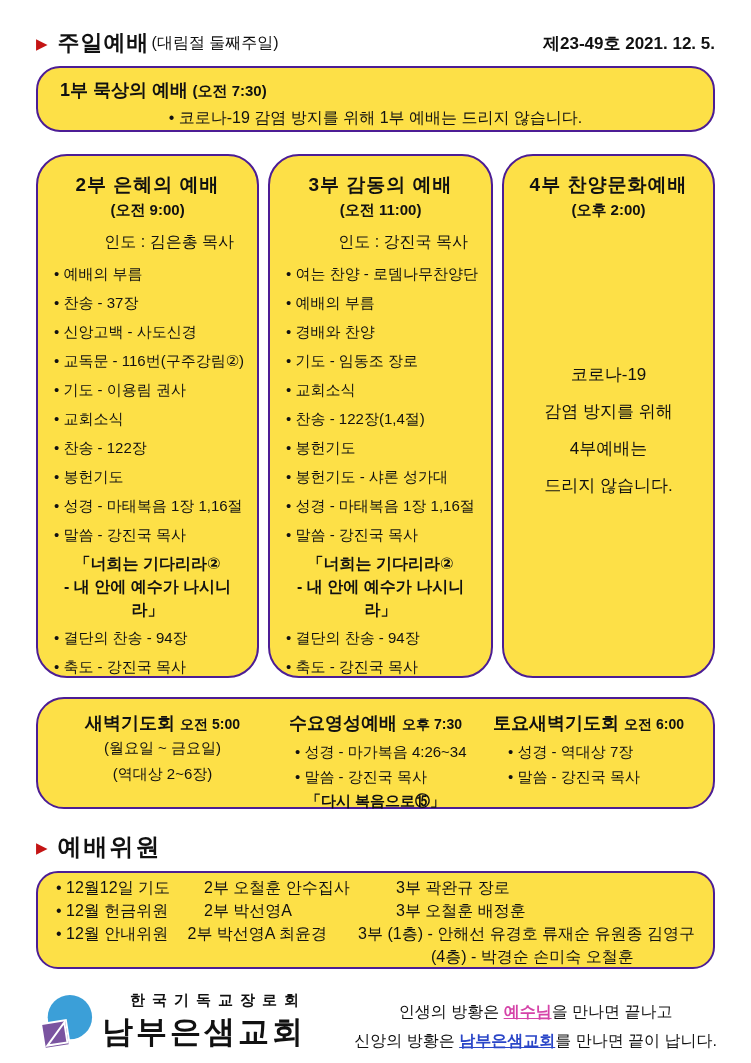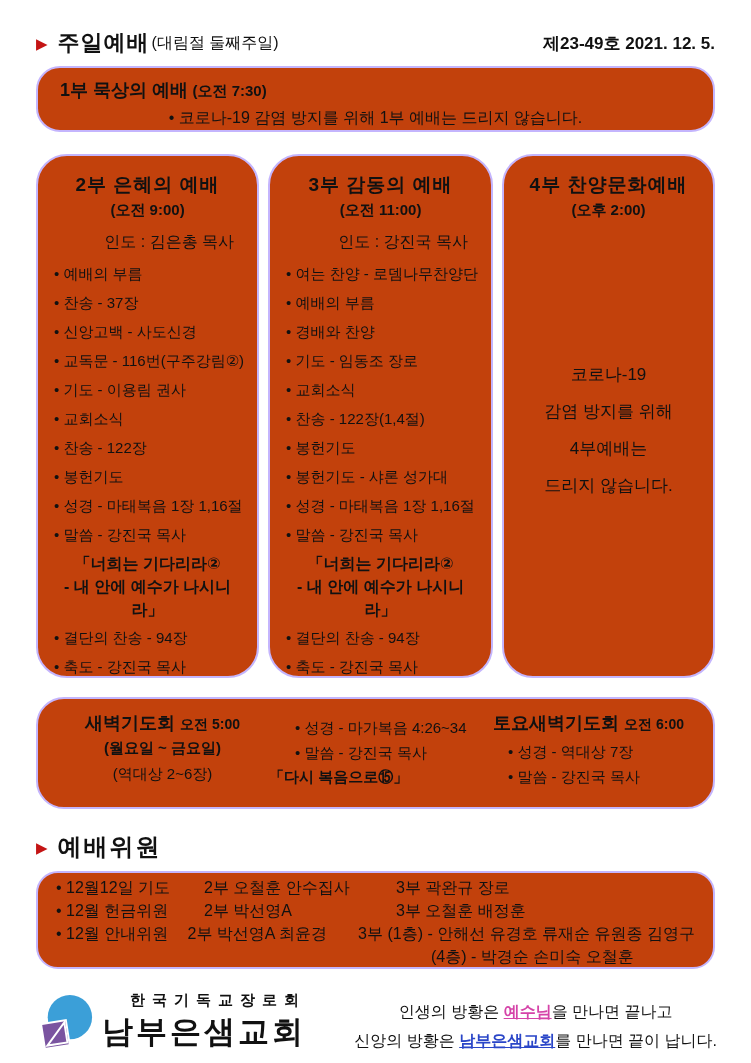--- a/index.html
+++ b/index.html
@@ -9,46 +9,46 @@
     font-family:"Liberation Sans","DejaVu Sans",sans-serif; color:#111;
     overflow:hidden;
   }
   
   .sec-head { display:flex; align-items:center; margin:28px 36px 8px 36px; }
   .tri { color:#c41414; font-size:15px; margin-right:10px; line-height:1; }
   .sec-title { font-size:22px; font-weight:700; letter-spacing:1px; }
   .sec-sub { font-size:16px; margin-left:2px; }
   .sec-right { margin-left:auto; font-size:17px; font-weight:700; }
   
-  .rbox { border:2px solid #c4b5fd; background:#c2410c; }
+  .rbox { border:2px solid #4c1d95; background:#fde047; }
   
   .box1 { margin:6px 36px 0 36px; border-radius:24px; padding:10px 22px 12px 22px; height:66px; }
   .box1-title { font-size:18px; font-weight:700; }
   .box1-time  { font-size:15px; font-weight:700; }
   .box1-notice { text-align:center; font-size:16px; margin-top:6px; }
   
   .svc-row { display:flex; gap:9px; margin:22px 36px 0 36px; }
   .svc-box { flex:1; border-radius:31px; height:524px; padding:16px 13px 10px 13px; display:flex; flex-direction:column; }
   .svc-title { text-align:center; font-size:19px; font-weight:700; letter-spacing:1px; }
   .svc-time  { text-align:center; font-size:15px; font-weight:700; margin-top:3px; }
   .svc-leader { text-align:right; font-size:16px; margin:12px 10px 6px 0; }
   .svc-list .li { font-size:15px; line-height:29px; white-space:nowrap; padding-left:3px; }
   .sermon { text-align:center; font-weight:700; font-size:16px; line-height:23px; margin:3px 0 2px 0; }
   .svc4-notice { text-align:center; font-size:17px; line-height:37px; margin-top:136px; }
   
   .sched { display:flex; margin:19px 36px 0 36px; border-radius:28px; height:112px; padding:12px 18px 8px 18px; }
   .sch-col { flex:1; }
   .sch-head { font-size:18px; font-weight:700; text-align:center; white-space:nowrap; }
   .sch-head .sch-time { font-size:14px; }
   .sch-center { text-align:center; }
-  .sch-line-b { font-size:15px; font-weight:700; line-height:26px; }
+  .sch-line-b { font-size:15px; font-weight:400; line-height:26px; }
   .sch-line   { font-size:15px; line-height:26px; }
   .sch-list { margin:4px 0 0 26px; }
   .sch-list .li { font-size:15px; line-height:25px; white-space:nowrap; }
-  .sch-sermon { font-weight:700; font-size:15px; line-height:24px; }
+  .sch-sermon { text-align:center; font-weight:700; font-size:15px; line-height:24px; }
   
   .committee-head { margin-top:22px; }
   .committee-title { font-size:24px; font-weight:700; letter-spacing:2px; }
   .cbox { margin:4px 36px 0 36px; border-radius:22px; height:98px; padding:3px 18px; }
   .c-row { display:flex; font-size:16px; line-height:23px; white-space:nowrap; }
   .c1 { width:148px; } .c2 { width:192px; }
   .c3 { flex:1; }
   .c3-indent { padding-left:35px; }
   
   .footer { display:flex; align-items:flex-start; margin:22px 20px 0 40px; }
@@ -153,20 +153,24 @@
     <div class="sch-col sch-center">
       <div class="sch-head">
         <span>새벽기도회</span>
         <span class="sch-time">오전 5:00</span>
       </div>
       <div class="sch-line-b">(월요일 ~ 금요일)</div>
       <div class="sch-line">(역대상 2~6장)</div>
     </div>
 
     <div class="sch-col">
+      <div class="sch-head">
+        <span>수요영성예배</span>
+        <span class="sch-time">오후 7:30</span>
+      </div>
       <div class="sch-list">
           <div class="li">• 성경 - 마가복음 4:26~34</div>
           <div class="li">• 말씀 - 강진국 목사</div>
         </div>
       <div class="sch-sermon">「다시 복음으로⑮」</div>
     </div>
 
     <div class="sch-col">
       <div class="sch-head">
         <span>토요새벽기도회</span>

